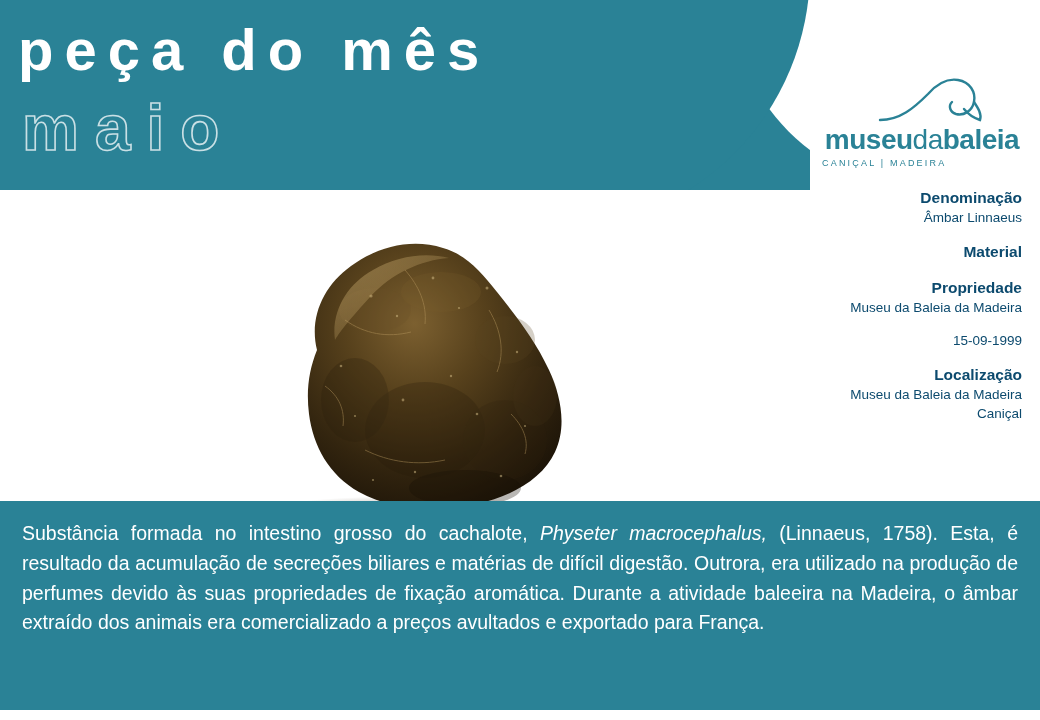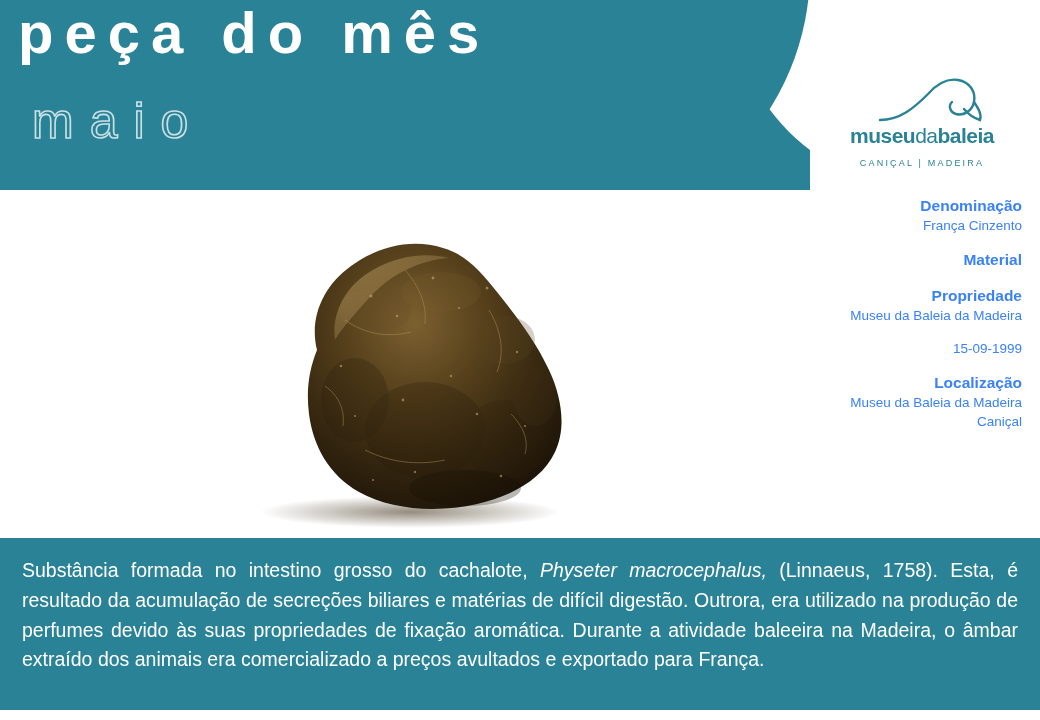--- a/index.html
+++ b/index.html
@@ -38,63 +38,63 @@
   .header-curve {
     position:absolute;
     right:230px; top:-30px;
     width:300px; height:260px;
     background:#2a8296;
     border-radius:0 0 300px 0;
   }
 
   .title-main {
     position:absolute;
-    left:18px; top:3px;
+    left:18px; top:20px;
     color:#ffffff;
     font-size:58px;
     font-weight:bold;
     letter-spacing:11px;
     line-height:1.05;
     white-space:nowrap;
   }
   .title-sub {
     position:absolute;
-    left:32px; top:96px;
-    font-size:50px;
-    font-weight:normal;
+    left:22px; top:96px;
+    font-size:64px;
+    font-weight:bold;
     letter-spacing:16px;
     line-height:1;
     color:transparent;
     -webkit-text-stroke:1.6px rgba(255,255,255,0.75);
     white-space:nowrap;
   }
 
   
   .logo {
     position:absolute;
     right:18px; top:78px;
     width:200px; height:100px;
   }
   .logo-word {
     position:absolute;
     left:0; top:46px;
     width:200px;
     text-align:center;
-    font-size:21px;
+    font-size:28px;
     font-weight:bold;
     letter-spacing:-0.5px;
     color:#2a8296;
     white-space:nowrap;
   }
   .logo-word .light { font-weight:normal; }
   .logo-sub {
     position:absolute;
     left:0; top:80px;
     width:200px;
-    text-align:center;
+    text-align:left;
     font-size:9px;
     letter-spacing:2.2px;
     color:#2a8296;
   }
   .logo-mark {
     position:absolute;
     left:52px; top:-4px;
     width:110px; height:52px;
   }
 
@@ -106,41 +106,41 @@
   }
   .specimen {
     position:absolute;
     left:205px; top:10px;
     width:420px; height:330px;
   }
 
   
   .meta {
     position:absolute;
-    right:18px; top:196px;
+    right:18px; top:188px;
     width:420px;
     text-align:right;
-    color:#3b82f6;
+    color:#0c4a6e;
   }
   .meta-block { margin-bottom:15px; }
   .meta-label {
     font-size:15.5px;
     font-weight:bold;
     line-height:1.35;
   }
   .meta-value {
     font-size:13.5px;
     line-height:1.35;
   }
 
   
   .caption {
     position:absolute;
     left:0; bottom:10px;
-    width:1040px; height:172px;
+    width:1040px; height:209px;
     background:#2a8296;
     color:#ffffff;
     padding:18px 22px 10px 22px;
   }
   .caption p {
     font-size:19.5px;
     line-height:1.53;
     text-align:justify;
   }
   .caption em { font-style:italic; }
@@ -259,21 +259,21 @@
       </svg>
     </div>
   </div>
 
   <div class="left-edge"></div>
 
   <div class="meta">
 
     <div class="meta-block">
       <div class="meta-label">Denominação</div>
-      <div class="meta-value">França Cinzento</div>
+      <div class="meta-value">Âmbar Linnaeus</div>
     </div>
 
     <div class="meta-block">
       <div class="meta-label">Material</div>
     </div>
 
     <div class="meta-block">
       <div class="meta-label">Propriedade</div>
       <div class="meta-value">Museu da Baleia da Madeira</div>
     </div>

